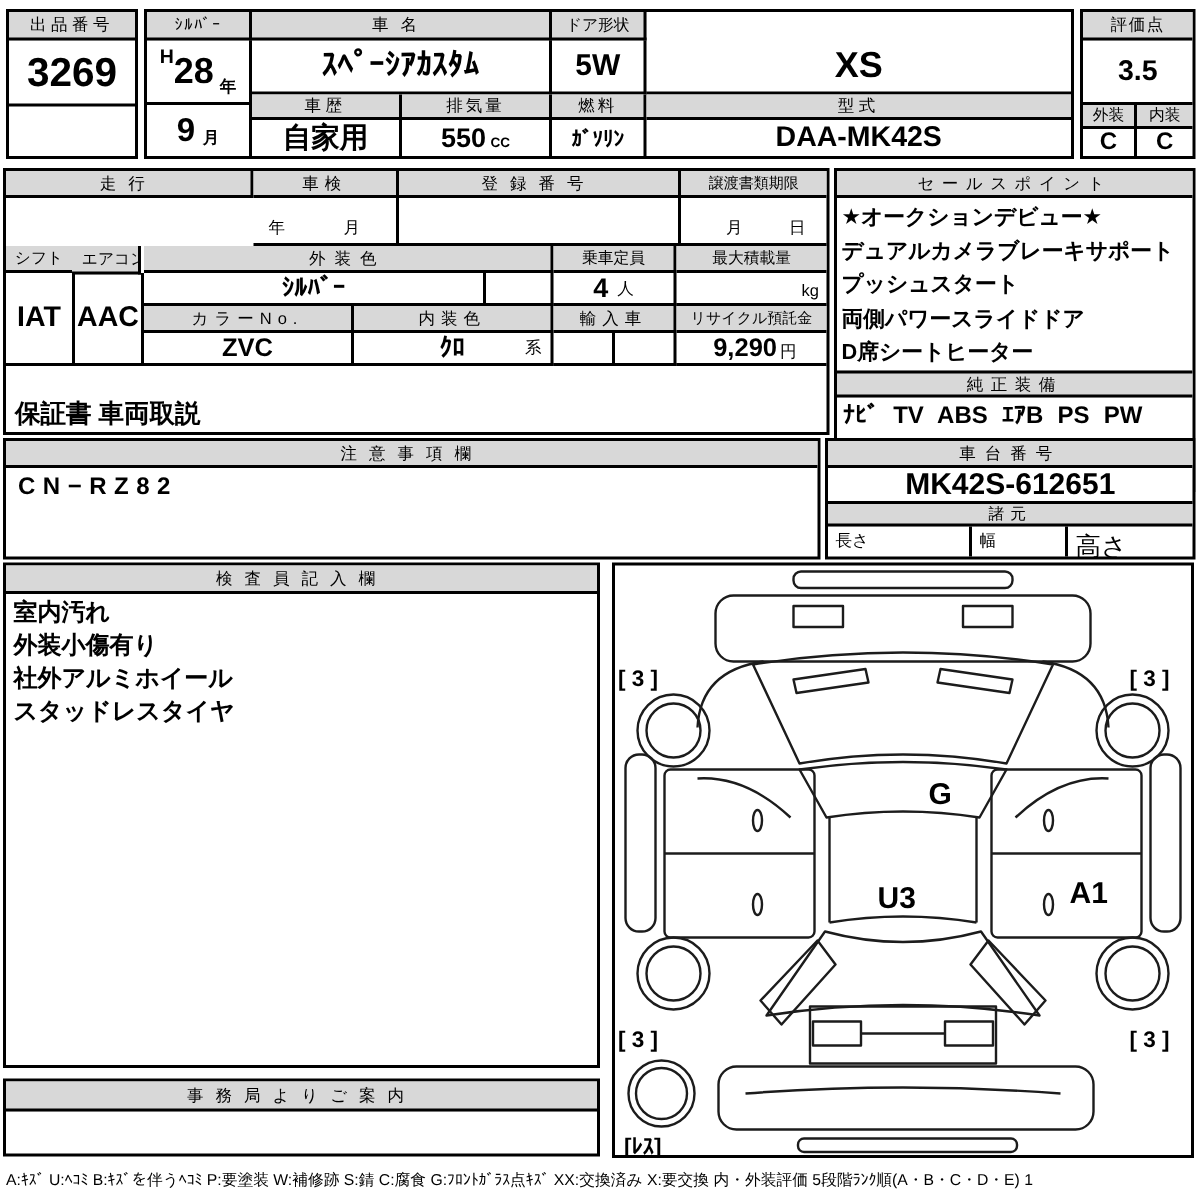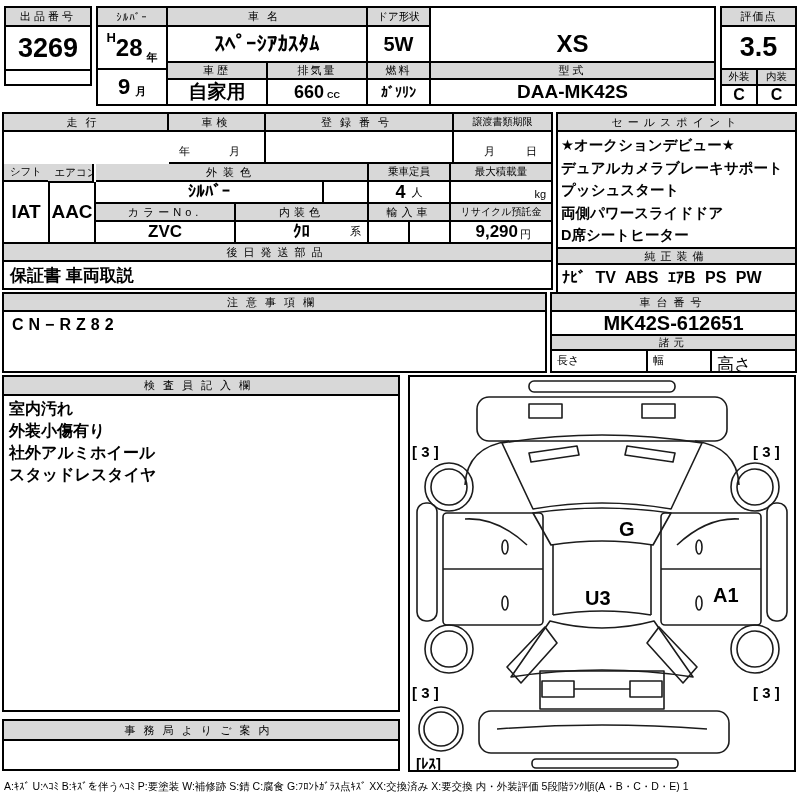--- a/index.html
+++ b/index.html
@@ -10,21 +10,21 @@
   .val{display:flex;align-items:center;justify-content:center;font-weight:bold;white-space:nowrap;overflow:hidden;}
   .left{justify-content:flex-start;}
   .right{justify-content:flex-end;}
   .bR{border-right:2px solid #000;}
   .bB{border-bottom:2px solid #000;}
   svg text{font-family:"Liberation Sans","DejaVu Sans",sans-serif;font-weight:bold;fill:#000;}
 </style>
 </head>
 <body>
 
-<div class="abs box" style="left:4px;top:6px;width:88px;height:80px;">
+<div class="abs box" style="left:4px;top:6px;width:88px;height:100px;">
   <div class="abs hdr bB" style="left:0;top:0;width:84px;height:19px;">出品番号</div>
   <div class="abs val bB" style="left:0;top:19px;width:84px;height:44px;font-size:27px;">3269</div>
   <div class="abs" style="left:0;top:63px;width:84px;height:33px;"></div>
 </div>
 
 <div class="abs box" style="left:96px;top:6px;width:620px;height:100px;">
 
   <div class="abs hdr bB bR" style="left:0;top:0;width:70px;height:19px;letter-spacing:1px;">ｼﾙﾊﾞｰ</div>
   <div class="abs val bB bR" style="left:0;top:19px;width:70px;height:43px;">
     <span style="font-size:13px;align-self:flex-start;margin-top:3px;">H</span>
@@ -35,37 +35,37 @@
     <span style="font-size:22px;">9</span>
       <span style="font-size:11px;align-self:flex-end;margin:0 0 5px 5px;">月</span>
   </div>
 
   <div class="abs hdr bB bR" style="left:70px;top:0;width:200px;height:19px;letter-spacing:8px;">車名</div>
   <div class="abs val bB bR" style="left:70px;top:19px;width:200px;height:36px;font-size:21px;">ｽﾍﾟｰｼｱｶｽﾀﾑ</div>
   <div class="abs hdr bB" style="left:70px;top:55px;width:100px;height:17px;border-right:2px solid #000;">車歴</div>
   <div class="abs hdr bB bR" style="left:170px;top:55px;width:100px;height:17px;letter-spacing:2px;">排気量</div>
   <div class="abs val" style="left:70px;top:72px;width:100px;height:24px;font-size:19px;border-right:2px solid #000;">自家用</div>
   <div class="abs val bR" style="left:170px;top:72px;width:100px;height:24px;">
-    <span style="font-size:18px;">660</span>
+    <span style="font-size:18px;">550</span>
       <span style="font-size:9px;align-self:flex-end;margin:0 0 4px 3px;">CC</span>
   </div>
 
   <div class="abs hdr bB bR" style="left:270px;top:0;width:63px;height:19px;letter-spacing:0;font-size:10.5px;">ドア形状</div>
   <div class="abs val bB bR" style="left:270px;top:19px;width:63px;height:36px;font-size:20px;">5W</div>
   <div class="abs hdr bB bR" style="left:270px;top:55px;width:63px;height:17px;letter-spacing:2px;">燃料</div>
   <div class="abs val bR" style="left:270px;top:72px;width:63px;height:24px;font-size:14px;">ｶﾞｿﾘﾝ</div>
 
   <div class="abs val bB" style="left:333px;top:19px;width:283px;height:36px;font-size:24px;">XS</div>
   <div class="abs hdr bB" style="left:333px;top:55px;width:283px;height:17px;letter-spacing:3px;">型式</div>
   <div class="abs val" style="left:333px;top:72px;width:283px;height:24px;font-size:19px;">DAA-MK42S</div>
 </div>
 
 <div class="abs box" style="left:720px;top:6px;width:77px;height:100px;">
   <div class="abs hdr bB" style="left:0;top:0;width:73px;height:19px;letter-spacing:1px;">評価点</div>
-  <div class="abs val bB" style="left:0;top:19px;width:73px;height:43px;font-size:27px;">3.5</div>
+  <div class="abs val bB" style="left:0;top:19px;width:73px;height:43px;font-size:19px;">3.5</div>
   <div class="abs hdr bB bR" style="left:0;top:62px;width:36px;height:16px;letter-spacing:0;font-size:10.5px;">外装</div>
   <div class="abs hdr bB" style="left:36px;top:62px;width:37px;height:16px;letter-spacing:0;font-size:10.5px;">内装</div>
   <div class="abs val bR" style="left:0;top:78px;width:36px;height:18px;font-size:16px;">C</div>
   <div class="abs val" style="left:36px;top:78px;width:37px;height:18px;font-size:16px;">C</div>
 </div>
 
 <div class="abs box" style="left:2px;top:112px;width:551px;height:178px;">
 
   <div class="abs hdr bB bR" style="left:0;top:0;width:165px;height:18px;letter-spacing:8px;">走行</div>
   <div class="abs hdr bB bR" style="left:165px;top:0;width:97px;height:18px;letter-spacing:4px;">車検</div>
@@ -109,21 +109,20 @@
     <span style="font-size:17px;">ｸﾛ</span>
       <span style="font-size:11px;font-weight:normal;position:absolute;right:6px;bottom:3px;">系</span>
   </div>
   <div class="abs bB" style="left:365px;top:108px;width:41px;height:22px;border-right:2px solid #000;"></div>
   <div class="abs bB bR" style="left:406px;top:108px;width:41px;height:22px;"></div>
   <div class="abs val bB right" style="left:447px;top:108px;width:100px;height:22px;padding-right:20px;">
     <span style="font-size:17px;">9,290</span>
       <span style="font-size:11px;font-weight:normal;margin:4px 0 0 2px;">円</span>
   </div>
 
-  <div class="abs hdr bB" style="left:0;top:130px;width:547px;height:18px;letter-spacing:6px;">後日発送部品</div>
   <div class="abs val left" style="left:0;top:148px;width:547px;height:26px;font-size:17px;padding-left:6px;">保証書 車両取説</div>
 </div>
 
 <div class="abs box" style="left:556px;top:112px;width:241px;height:216px;">
   <div class="abs hdr bB" style="left:0;top:0;width:237px;height:18px;letter-spacing:5px;">セールスポイント</div>
   <div class="abs" style="left:0;top:19px;width:237px;height:114px;padding:1px 3px;font-weight:bold;font-size:14.5px;line-height:22.5px;white-space:nowrap;overflow:hidden;">
     <div>★オークションデビュー★</div>
     <div>デュアルカメラブレーキサポート</div>
     <div>プッシュスタート</div>
     <div>両側パワースライドドア</div>

